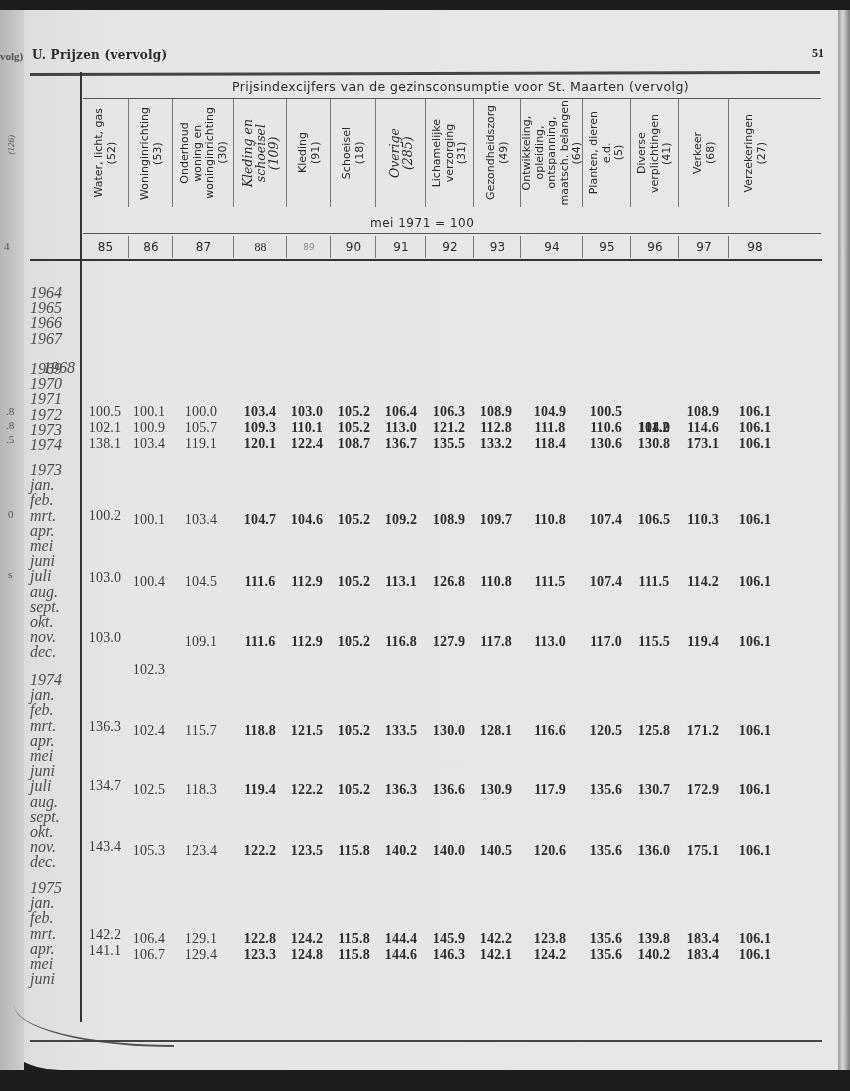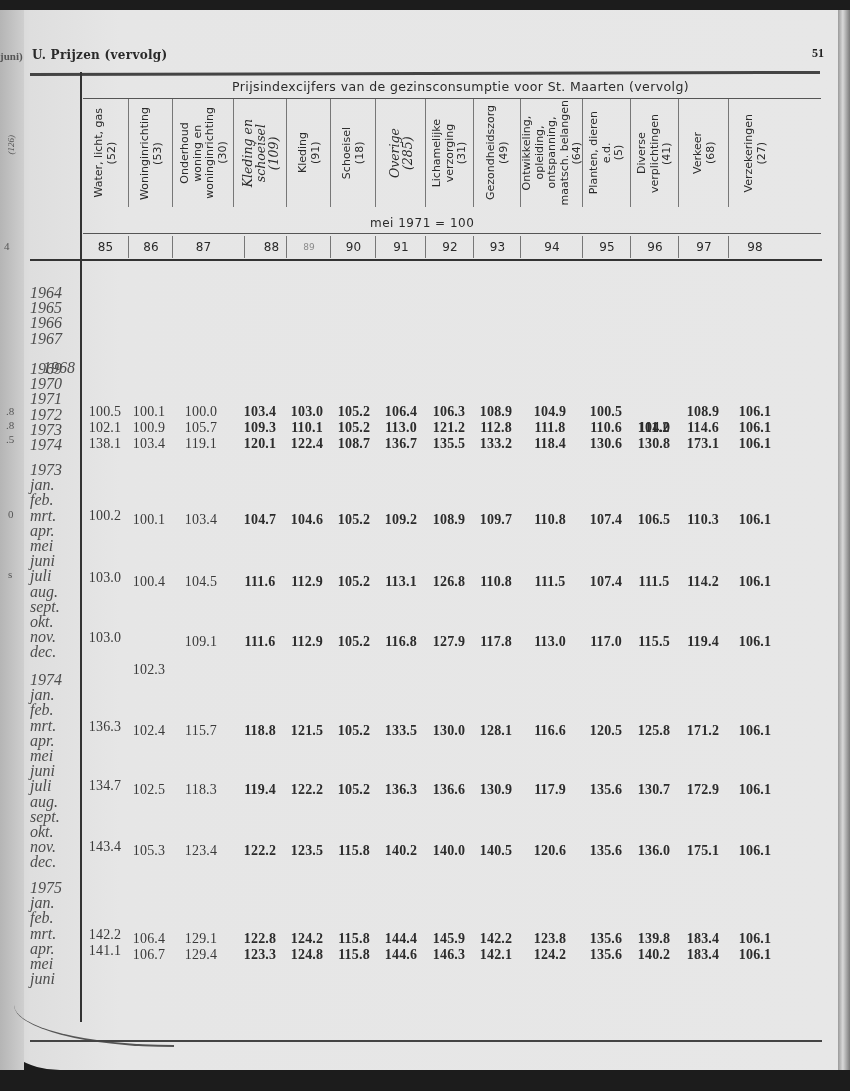--- a/index.html
+++ b/index.html
@@ -96,21 +96,21 @@
       border-bottom: 2px solid #555; border-radius: 0 0 0 100%;
     }
   </style>
 </head>
 <body>
 
 <div class="page"></div>
 <div class="left-strip"></div>
 <div class="right-edge"></div>
 
-<div class="prev-page-text" style="top:50px;font-weight:bold;font-style:normal;">juni)</div>
+<div class="prev-page-text" style="top:50px;font-weight:bold;font-style:normal;">volg)</div>
 <div class="prev-page-text" style="top:135px;left:6px;writing-mode:vertical-rl;transform:rotate(180deg);font-size:9px;">(126)</div>
 <div class="prev-page-text" style="top:240px;left:4px;font-style:normal;">4</div>
 <div class="prev-page-text" style="top:405px;left:6px;font-style:normal;">.8</div>
 <div class="prev-page-text" style="top:419px;left:6px;font-style:normal;">.8</div>
 <div class="prev-page-text" style="top:433px;left:6px;font-style:normal;">.5</div>
 <div class="prev-page-text" style="top:508px;left:8px;font-style:normal;">0</div>
 <div class="prev-page-text" style="top:568px;left:8px;font-style:normal;">s</div>
 
 <div class="header-left">U. Prijzen (vervolg)</div>
 <div class="page-number">51</div>
@@ -187,21 +187,21 @@
 (27)</span>
     </div>
   </div>
 
 <div class="base-label">mei 1971 = 100</div>
 <div class="base-rule"></div>
 <div id="colnums">
     <div class="colnum" style="left: 83px; width: 45px; border-left: none;">85</div>
     <div class="colnum" style="left: 128px; width: 44px;">86</div>
     <div class="colnum" style="left: 172px; width: 61px;">87</div>
-    <div class="colnum" style="left: 244px; width: 53px;">88</div>
+    <div class="colnum" style="left: 233px; width: 53px; font-family: Liberation Serif, serif;">88</div>
     <div class="colnum faded" style="left: 286px; width: 44px;">89</div>
     <div class="colnum" style="left: 330px; width: 45px;">90</div>
     <div class="colnum" style="left: 375px; width: 50px;">91</div>
     <div class="colnum" style="left: 425px; width: 48px;">92</div>
     <div class="colnum" style="left: 473px; width: 47px;">93</div>
     <div class="colnum" style="left: 520px; width: 62px;">94</div>
     <div class="colnum" style="left: 582px; width: 48px;">95</div>
     <div class="colnum" style="left: 630px; width: 48px;">96</div>
     <div class="colnum" style="left: 678px; width: 50px;">97</div>
     <div class="colnum" style="left: 728px; width: 52px;">98</div>

